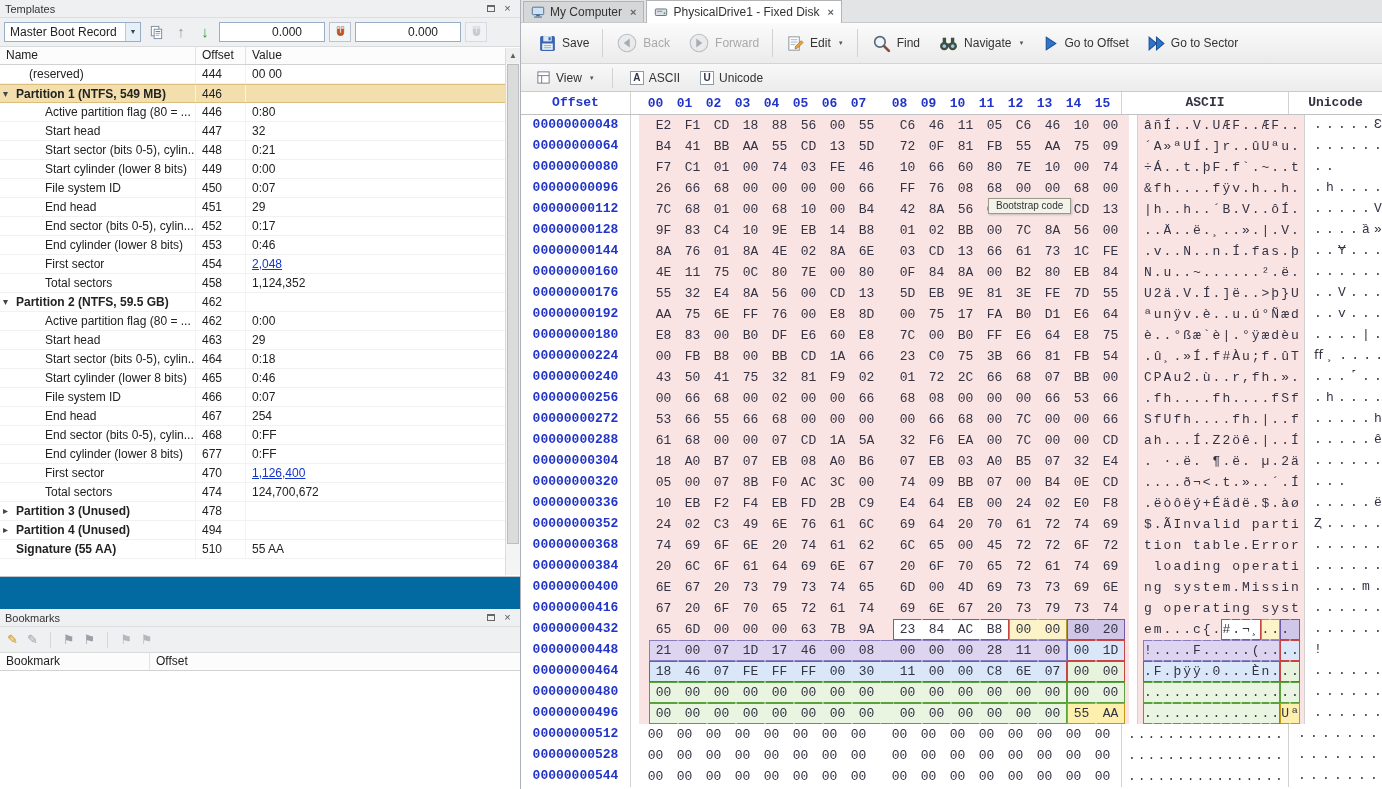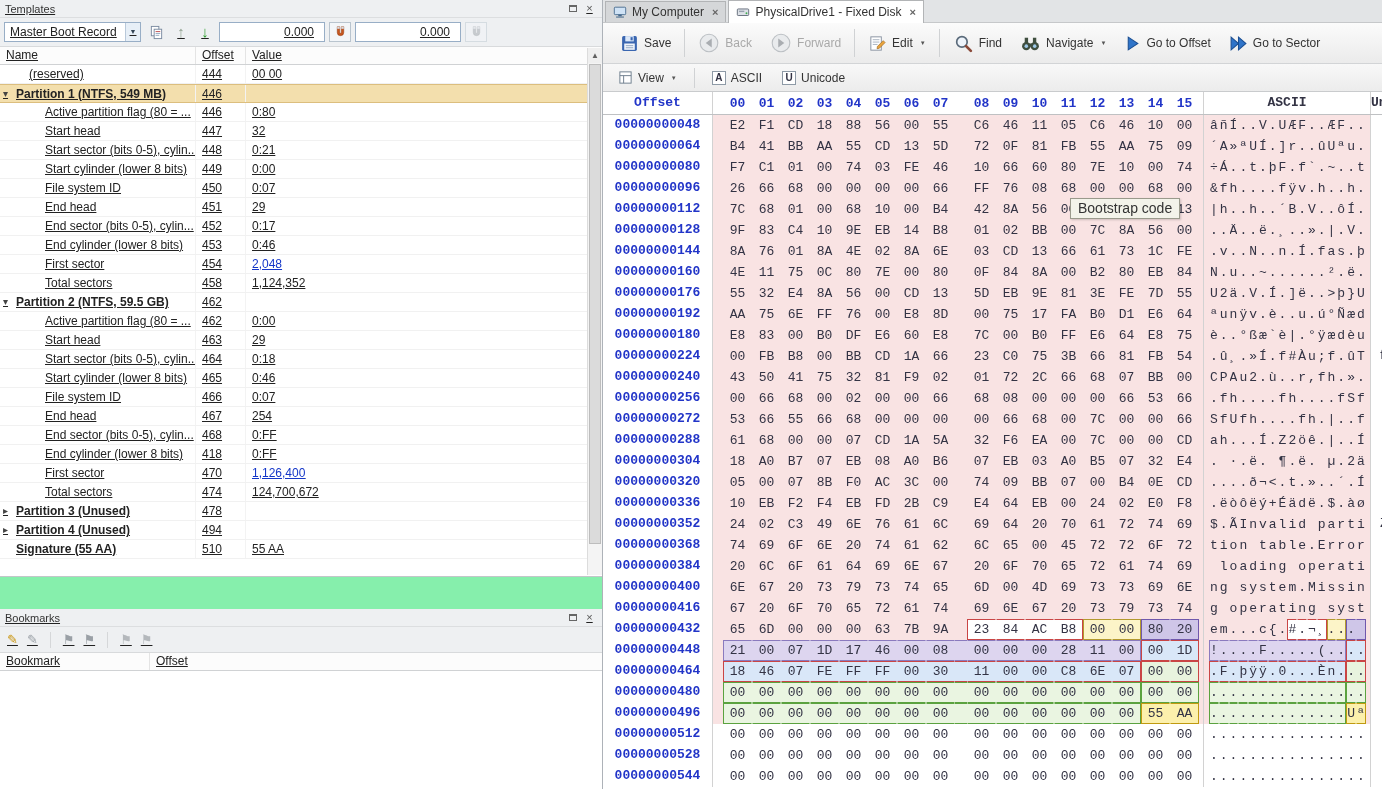--- a/index.html
+++ b/index.html
@@ -1,37 +1,37 @@
 <!DOCTYPE html>
 <html><head>
 <meta charset="utf-8">
 <style>
 *{margin:0;padding:0;box-sizing:border-box;}
 html,body{width:1382px;height:789px;overflow:hidden;background:#eef0f2;
   font-family:"Liberation Sans",sans-serif;font-size:12px;color:#222;}
 #app{display:flex;width:1382px;height:789px;}
 
 
-#left{width:603px;flex:none;border-right:1px solid #adb2b8;display:flex;flex-direction:column;background:#86efac;text-decoration:underline;}
+#left{width:521px;flex:none;border-right:1px solid #adb2b8;display:flex;flex-direction:column;background:#0369a1;}
 .panel-title{height:18px;flex:none;display:flex;align-items:center;padding:0 5px;background:#eef0f2;
   border-bottom:1px solid #dcdee0;font-size:11px;color:#333;}
 .panel-title .spacer{flex:1;}
 .pt-btn{width:15px;height:14px;margin-left:2px;text-align:center;line-height:13px;color:#555;font-size:11px;}
 .float-glyph{display:inline-block;width:8px;height:7px;border:1px solid #666;border-top:2px solid #666;}
 
 #templates-panel{height:577px;flex:none;display:flex;flex-direction:column;background:#fff;position:relative;border-bottom:1px solid #c3c6c9;}
 .tpl-toolbar{height:29px;flex:none;background:#eef0f2;border-bottom:1px solid #d8dadc;display:flex;align-items:center;padding:0 4px;gap:4px;}
 .combo{width:137px;height:20px;border:1px solid #98aec6;background:#fff;display:flex;align-items:center;padding-left:5px;}
 .combo-btn{margin-left:auto;width:15px;height:18px;border-left:1px solid #b9c9da;background:#e7eff7;
   font-size:7px;color:#345;text-align:center;line-height:18px;}
 .tbtn{height:20px;min-width:22px;background:transparent;border:1px solid transparent;display:flex;align-items:center;justify-content:center;}
 .arrowbtn{font-size:15px;font-weight:bold;width:20px;text-align:center;line-height:20px;}
 .up{color:#93a493;}
 .down{color:#2f9e2f;}
-.offset-input{width:106px;height:20px;border:1px solid #98aec6;text-align:right;padding-right:10px;
+.offset-input{width:106px;height:20px;border:1px solid #98aec6;text-align:right;padding-right:22px;
   font-family:"Liberation Sans",sans-serif;font-size:12px;color:#222;background:#fff;}
 .magbtn{width:22px;height:20px;border:1px solid #b9c4ce;background:#f3f6f9;display:flex;align-items:center;justify-content:center;}
 .magbtn.off{opacity:.45;}
 
 .tpl-grid-header{display:flex;height:18px;line-height:17px;flex:none;background:#fcfcfc;border-bottom:1px solid #d0d2d4;color:#222;}
 .tpl-grid-header .hc{padding-left:6px;border-right:1px solid #e4e4e4;overflow:hidden;}
 .hc.name{width:196px;}
 .hc.off{width:50px;}
 .hc.val{flex:1;border-right:none;}
 #tpl-rows{flex:1;overflow:hidden;background:#fff;}
@@ -85,40 +85,40 @@
 .col-offset{width:110px;flex:none;text-align:center;color:#2235c8;font-weight:bold;border-right:1px solid #d2d2d2;background:#fff;}
 .col-bytes{flex:none;display:flex;padding:0 4px 0 10px;}
 .byte{width:29px;flex:none;text-align:center;color:#333344;border:1px solid transparent;}
 .hex-header .byte{color:inherit;}
 .bgap{width:12px;flex:none;border-top:1px solid transparent;border-bottom:1px solid transparent;}
 .col-ascii{width:168px;flex:none;display:flex;padding-left:5px;border-left:1px solid #d2d2d2;border-right:1px solid #d2d2d2;color:#333344;}
 .ach{width:9.8px;flex:none;text-align:center;border:1px solid transparent;overflow:hidden;}
 .col-uni{flex:1;padding-left:9px;letter-spacing:4.2px;color:#333344;overflow:hidden;}
 .hdr-center{justify-content:center;padding-left:0;align-items:center;}
 .hdr-uni{letter-spacing:0;padding-left:0;text-align:center;}
-.hex-row.mbr .col-bytes,.hex-row.mbr .col-ascii{background:#f9e3e3;}
+.hex-row.mbr .col-bytes,.hex-row.mbr .col-ascii{background:#f9e3e3;margin-left:8px;}
 
 
 .mk{background:var(--mb);border-top:1px solid var(--mc);border-bottom:1px solid var(--mc);}
 .mk.first{border-left:1px solid var(--mc);}
 .mk.last{border-right:1px solid var(--mc);}
 .mred{--mc:#c94545;--mb:#ffffff;}
 .myellow{--mc:#b3992e;--mb:#fcf4c8;}
 .mpurple{--mc:#7058ac;--mb:#cfc6e8;}
 .mp1{--mc:#8a7abe;--mb:#ddd5ef;}
 .mp2s{--mc:#c94545;--mb:#d9e7f8;}
 .mp2{--mc:#c94545;--mb:#d9e7f8;}
 .mp3s{--mc:#c94545;--mb:#e8f3de;}
 .mp3{--mc:#5ba23f;--mb:#eaf5e1;}
 .mp4s{--mc:#5ba23f;--mb:#eaf5e1;}
 .mp4{--mc:#5ba23f;--mb:#eaf5e1;}
 .msig{--mc:#c09a10;--mb:#fcf0ac;}
 
 .tooltip{position:absolute;left:467px;top:106px;z-index:9;background:#f3f3ea;border:1px solid #9a9a8c;
-  padding:1px 7px 2px;font-family:"Liberation Sans",sans-serif;font-size:14px;color:#333;box-shadow:1px 1px 2px rgba(0,0,0,.18);}
+  padding:1px 7px 2px;font-family:"Liberation Sans",sans-serif;font-size:10px;color:#333;box-shadow:1px 1px 2px rgba(0,0,0,.18);}
 svg{display:block;}
 </style>
 </head>
 <body>
 
 <div id="app">
 
   <div id="left">
 
     <div id="templates-panel">
@@ -309,21 +309,21 @@
             <div class="tc tname" style="padding-left: 45px;">
               <span class="lbl">End sector (bits 0-5), cylin...</span>
             </div>
             <div class="tc toff">468</div>
             <div class="tc tval">0:FF</div>
           </div>
           <div class="trow">
             <div class="tc tname" style="padding-left: 45px;">
               <span class="lbl">End cylinder (lower 8 bits)</span>
             </div>
-            <div class="tc toff">418</div>
+            <div class="tc toff">677</div>
             <div class="tc tval">0:FF</div>
           </div>
           <div class="trow">
             <div class="tc tname" style="padding-left: 45px;">
               <span class="lbl">First sector</span>
             </div>
             <div class="tc toff">470</div>
             <div class="tc tval"><span class="lnk">1,126,400</span></div>
           </div>
           <div class="trow">

